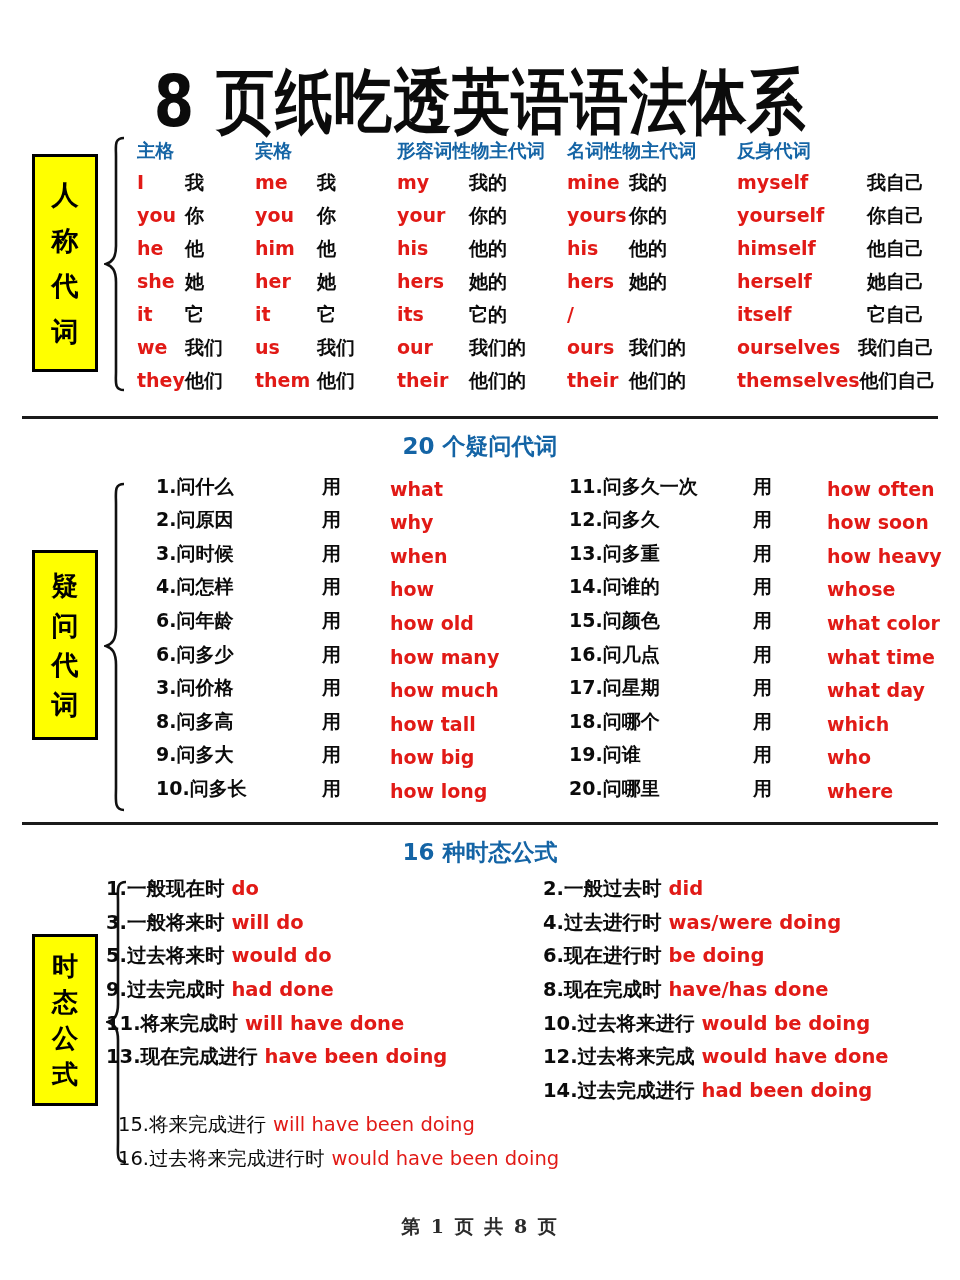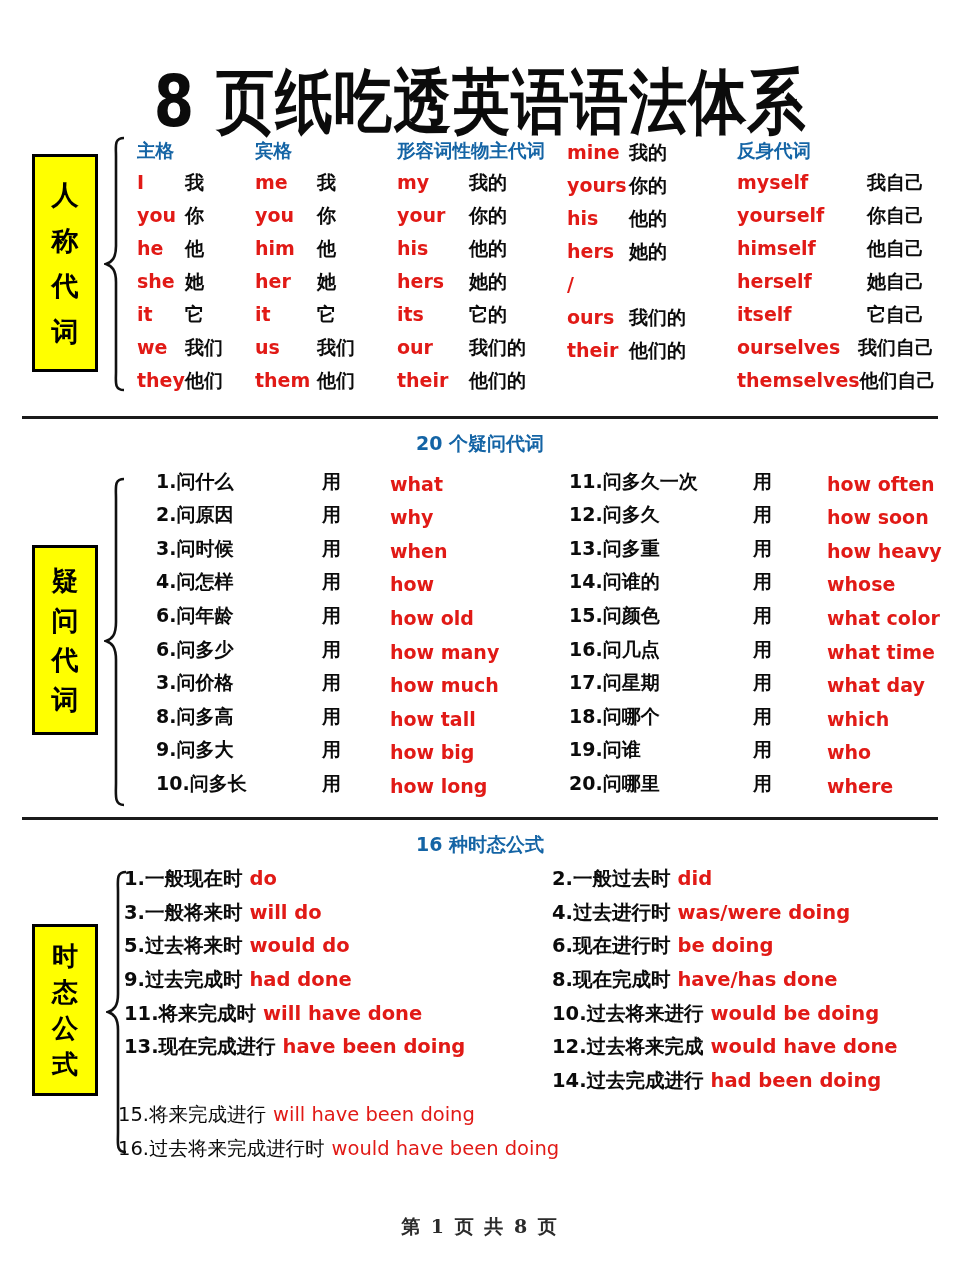--- a/index.html
+++ b/index.html
@@ -117,21 +117,21 @@
   .pcol.c2 .en { width: 62px; }
   .pcol.c3 .en { width: 72px; }
   .pcol.c4 .en { width: 62px; }
   .pcol.c5 .en { width: 130px; }
 
   
   .sec-title {
     text-align: center;
     color: #1464a5;
     font-weight: 900;
-    font-size: 19px;
+    font-size: 23px;
     font-family: "DejaVu Sans", "Liberation Sans", sans-serif;
     padding: 12px 0 4px 0;
   }
 
   
   #questions { position: relative; height: 356px; }
   .q-cols {
     position: absolute;
     left: 124px;
     right: 10px;
@@ -163,21 +163,21 @@
     color: #e11a16;
     font-family: "DejaVu Sans", "Liberation Sans", sans-serif;
   }
   .q-col.right .q-zh { width: 184px; }
   .q-col.right .q-use { width: 74px; }
 
   
   #tenses { position: relative; height: 300px; }
   .t-cols {
     position: absolute;
-    left: 124px;
+    left: 106px;
     right: 8px;
     top: 0;
     display: grid;
     grid-template-columns: 1fr 1fr;
     column-gap: 0;
   }
   .t-col { display: flex; flex-direction: column; }
   .trow {
     height: 33.6px;
     display: flex;
@@ -334,20 +334,21 @@
           <span class="en">our</span>
           <span class="zh">我们的</span>
         </div>
       <div class="prow">
           <span class="en">their</span>
           <span class="zh">他们的</span>
         </div>
     </div>
 
     <div class="pcol c4">
+      <div class="phead">名词性物主代词</div>
       <div class="prow">
           <span class="en">mine</span>
           <span class="zh">我的</span>
         </div>
       <div class="prow">
           <span class="en">yours</span>
           <span class="zh">你的</span>
         </div>
       <div class="prow">
           <span class="en">his</span>

